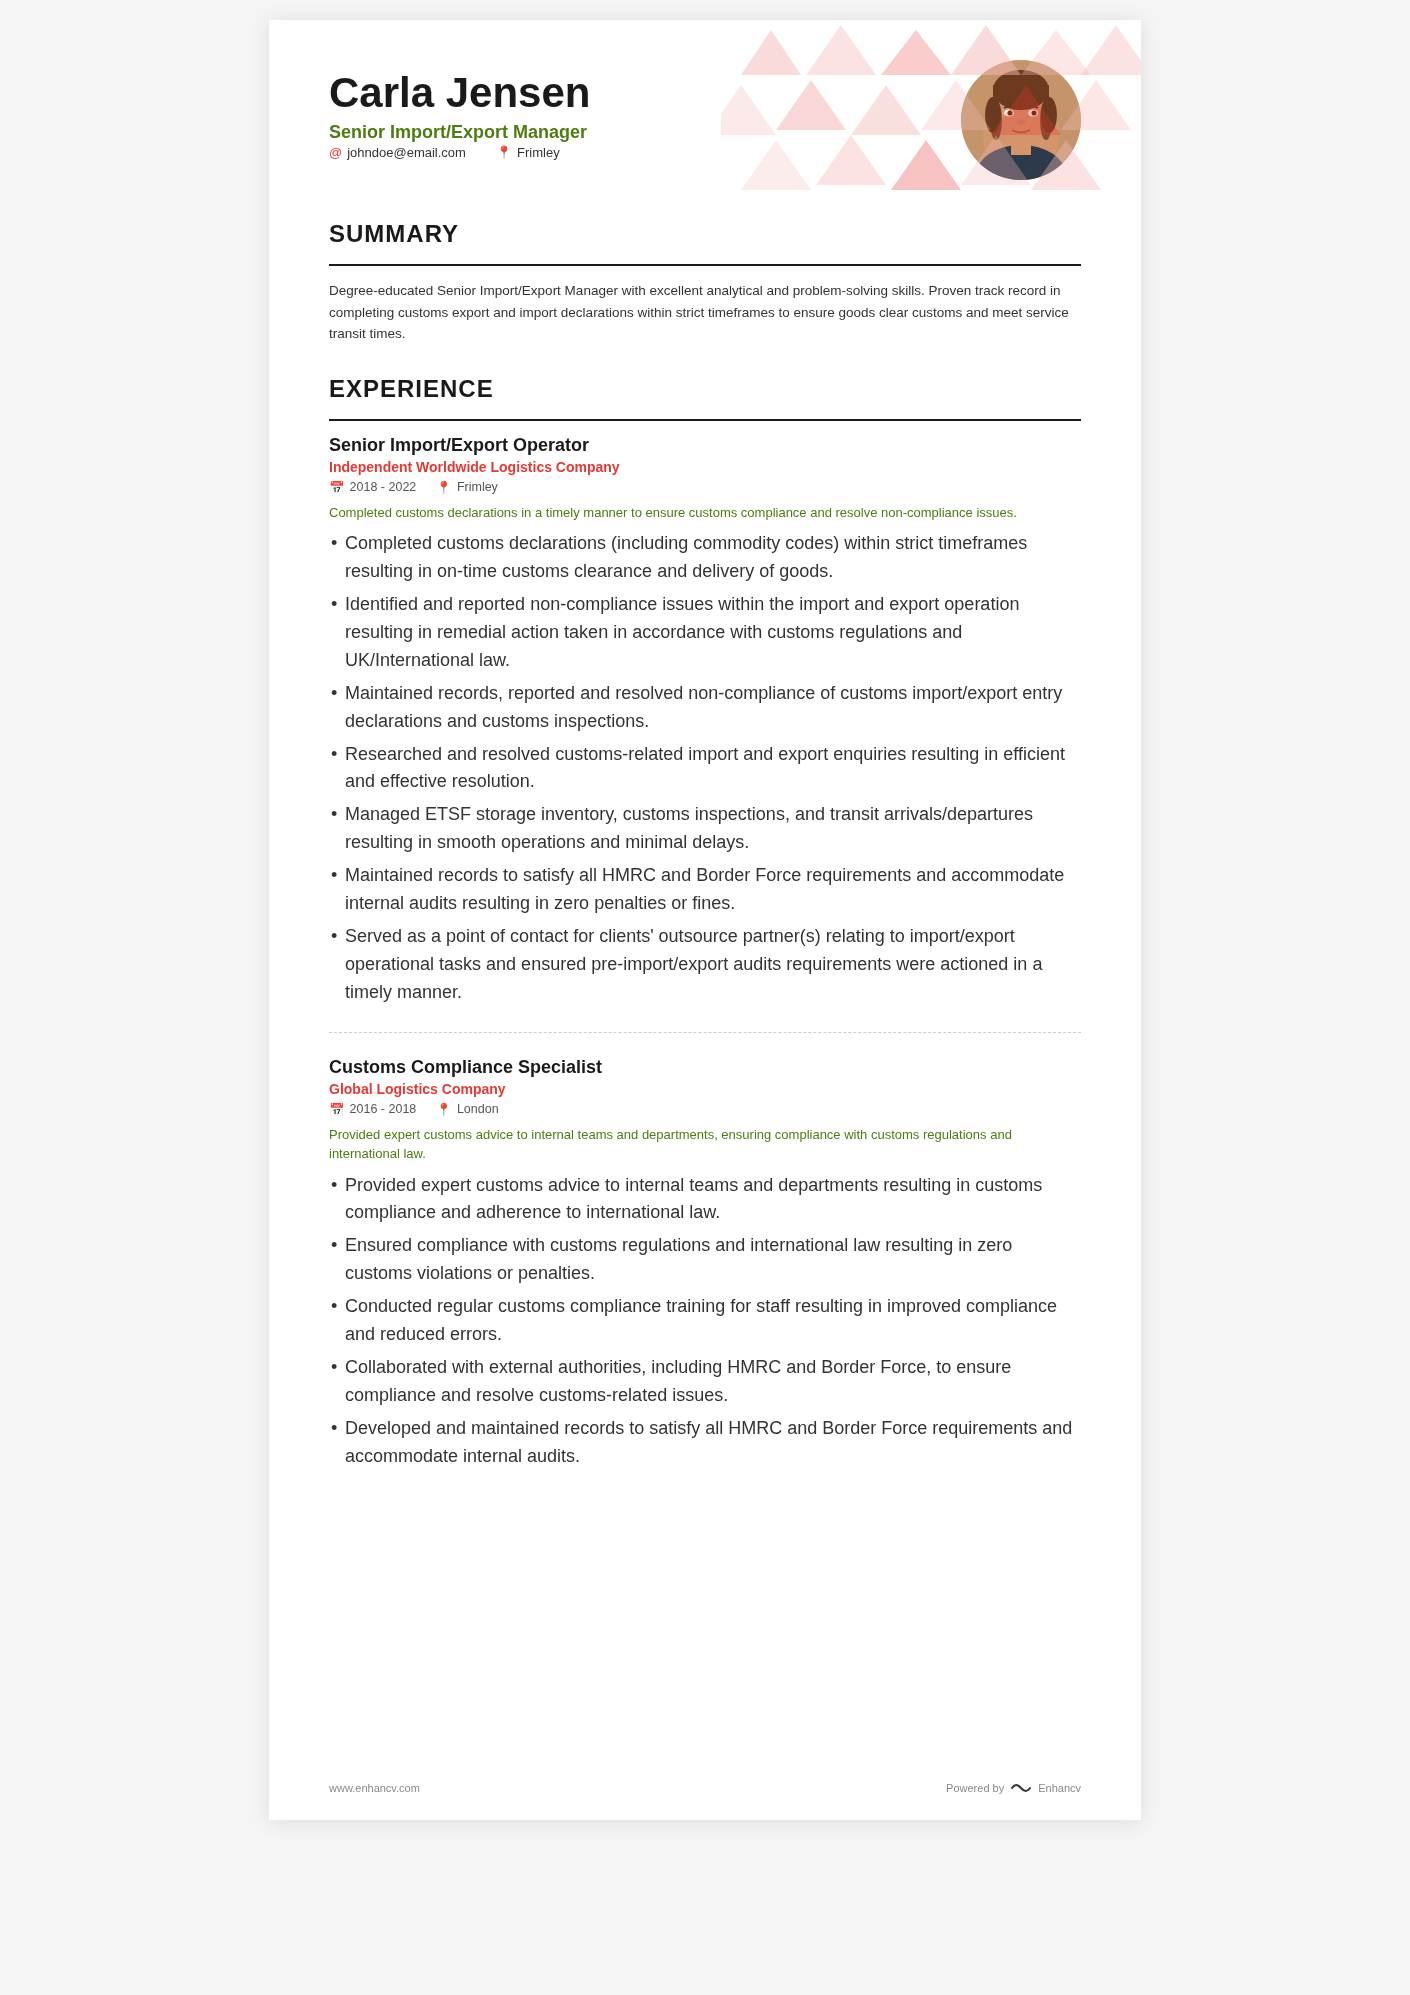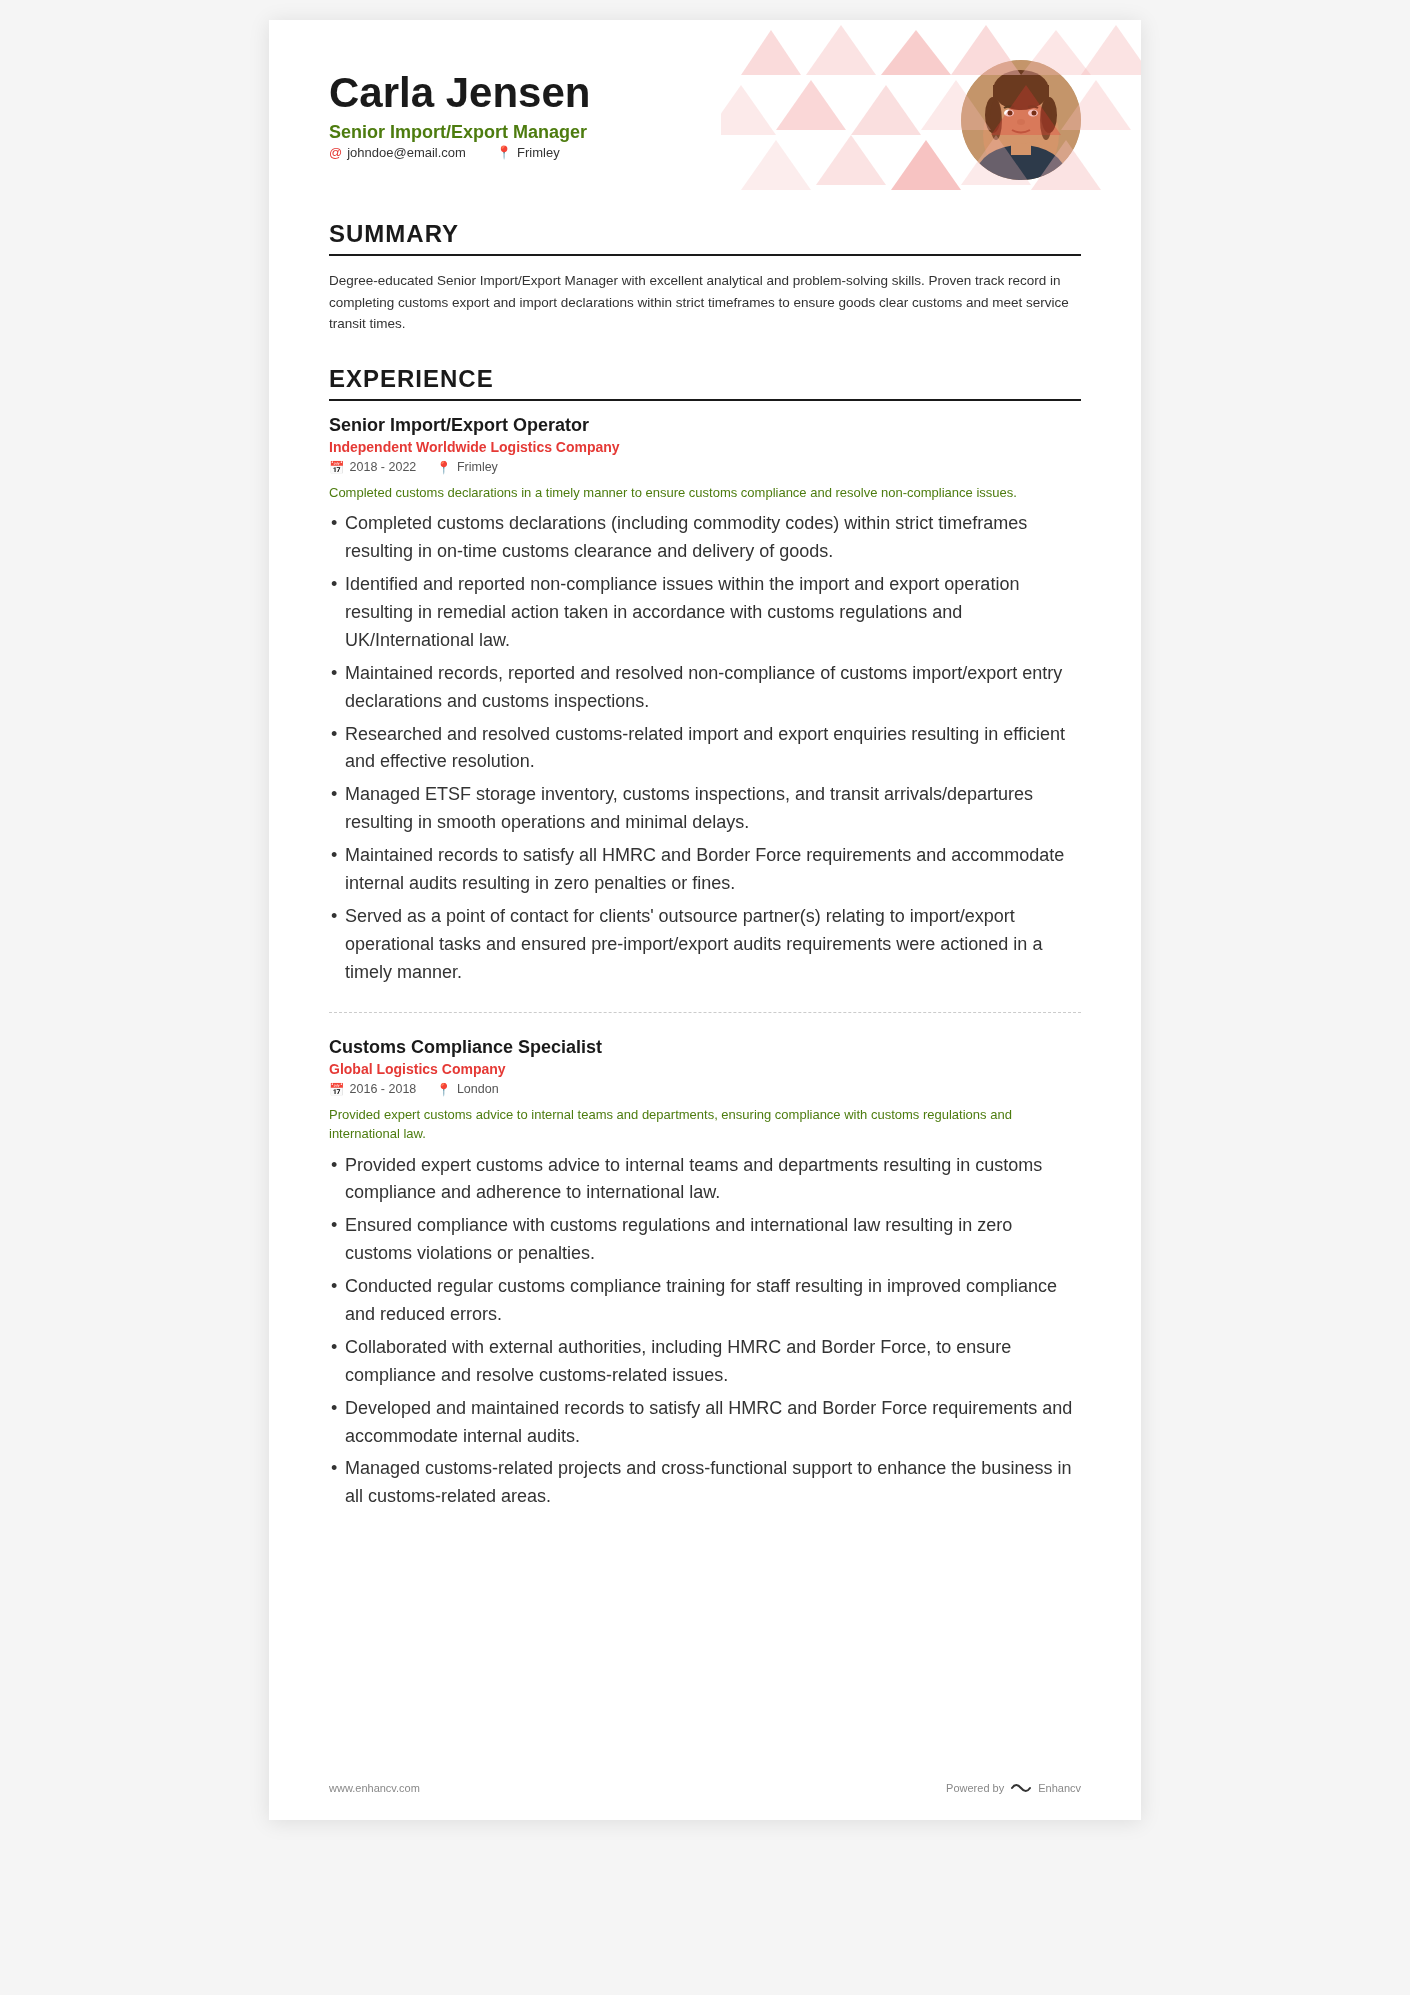--- a/index.html
+++ b/index.html
@@ -89,21 +89,21 @@
     .section {
       margin-bottom: 30px;
     }
     .section-title {
       font-size: 24px;
       font-weight: 900;
       color: #1a1a1a;
       text-transform: uppercase;
       letter-spacing: 1px;
       border-bottom: 2px solid #1a1a1a;
-      padding-bottom: 6px;
+      padding-bottom: 16px;
       margin-bottom: 14px;
     }
     .summary-text {
       font-size: 13.5px;
       color: #333;
       line-height: 1.6;
     }
 
     
     .exp-item {
@@ -314,21 +314,20 @@
           <span>London</span>
         </div>
       </div>
       <p class="exp-summary">Provided expert customs advice to internal teams and departments, ensuring compliance with customs regulations and international law.</p>
       <ul class="exp-bullets">
       <li>Provided expert customs advice to internal teams and departments resulting in customs compliance and adherence to international law.</li>
           <li>Ensured compliance with customs regulations and international law resulting in zero customs violations or penalties.</li>
           <li>Conducted regular customs compliance training for staff resulting in improved compliance and reduced errors.</li>
           <li>Collaborated with external authorities, including HMRC and Border Force, to ensure compliance and resolve customs-related issues.</li>
           <li>Developed and maintained records to satisfy all HMRC and Border Force requirements and accommodate internal audits.</li>
-          <li>Managed customs-related projects and cross-functional support to enhance the business in all customs-related areas.</li>
         </ul>
     </div>
   </div>
 
   <div class="footer">
     <span>www.enhancv.com</span>
     <div class="enhancv-logo">
       <span>Powered by</span>
       <span class="enhancv-icon">
         <svg width="22" height="14" viewBox="0 0 22 14" xmlns="http://www.w3.org/2000/svg">

